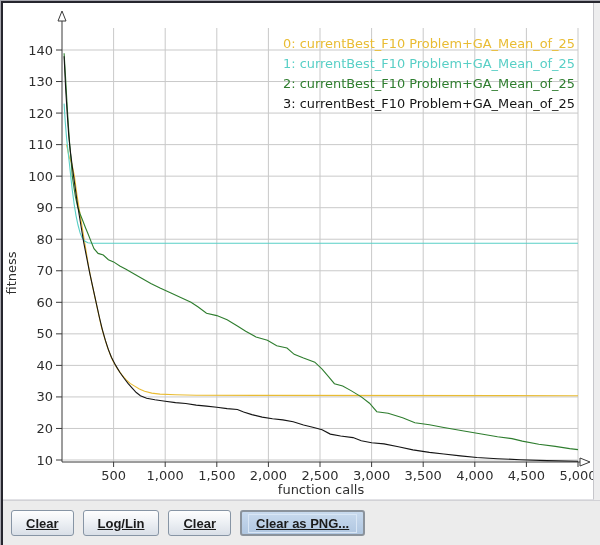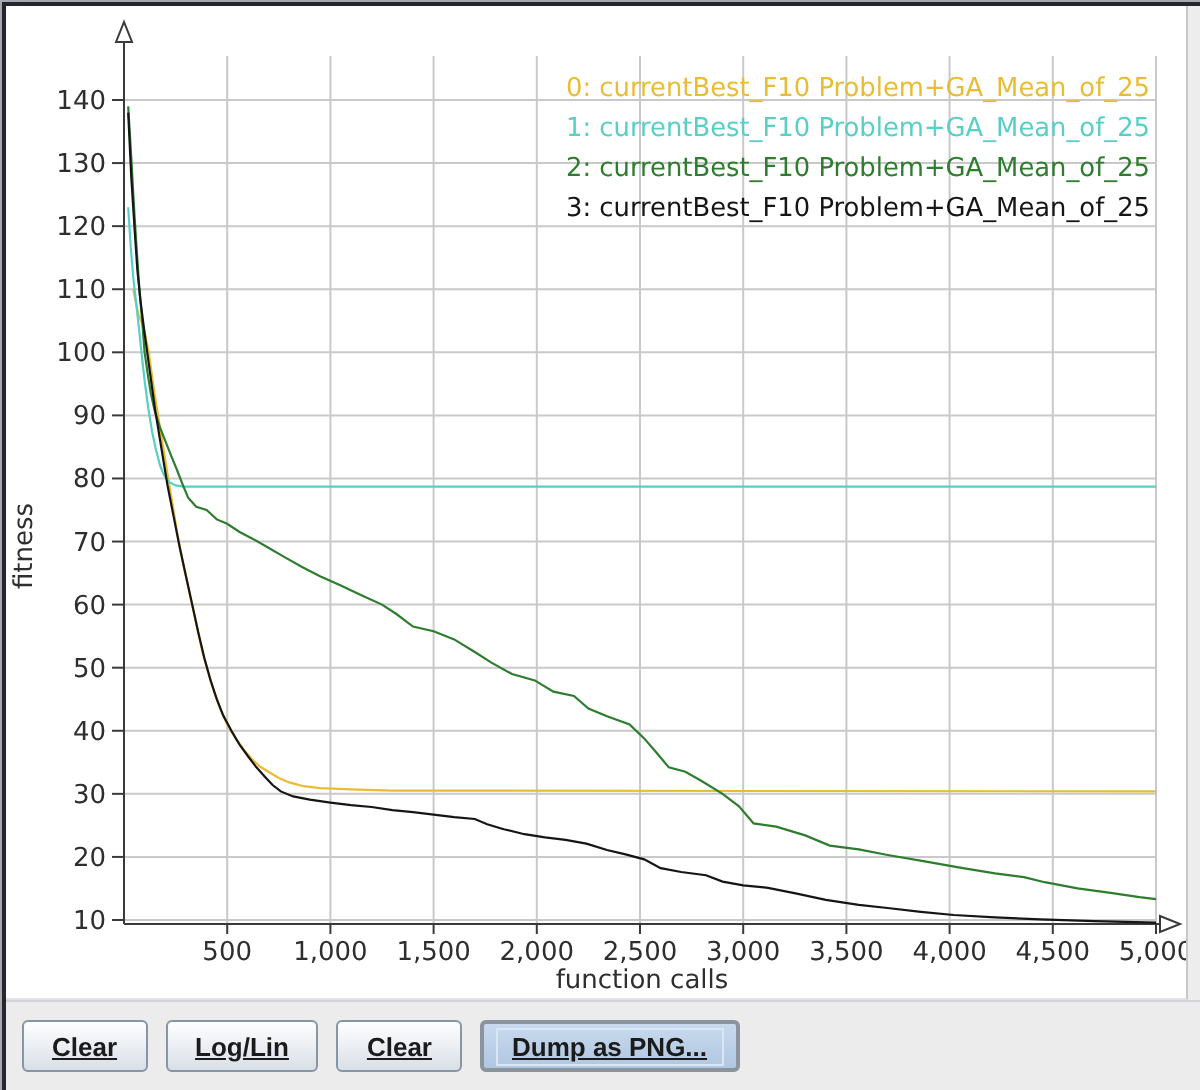--- a/index.html
+++ b/index.html
@@ -129,16 +129,16 @@
       <button class="btn">
         <span class="inner">Clear</span>
       </button>
       <button class="btn">
         <span class="inner">Log/Lin</span>
       </button>
       <button class="btn">
         <span class="inner">Clear</span>
       </button>
       <button class="btn focused">
-        <span class="inner">Dump as PNG...</span>
+        <span class="inner">Clear as PNG...</span>
       </button>
     </div>
 </div>
 
 </body></html>

